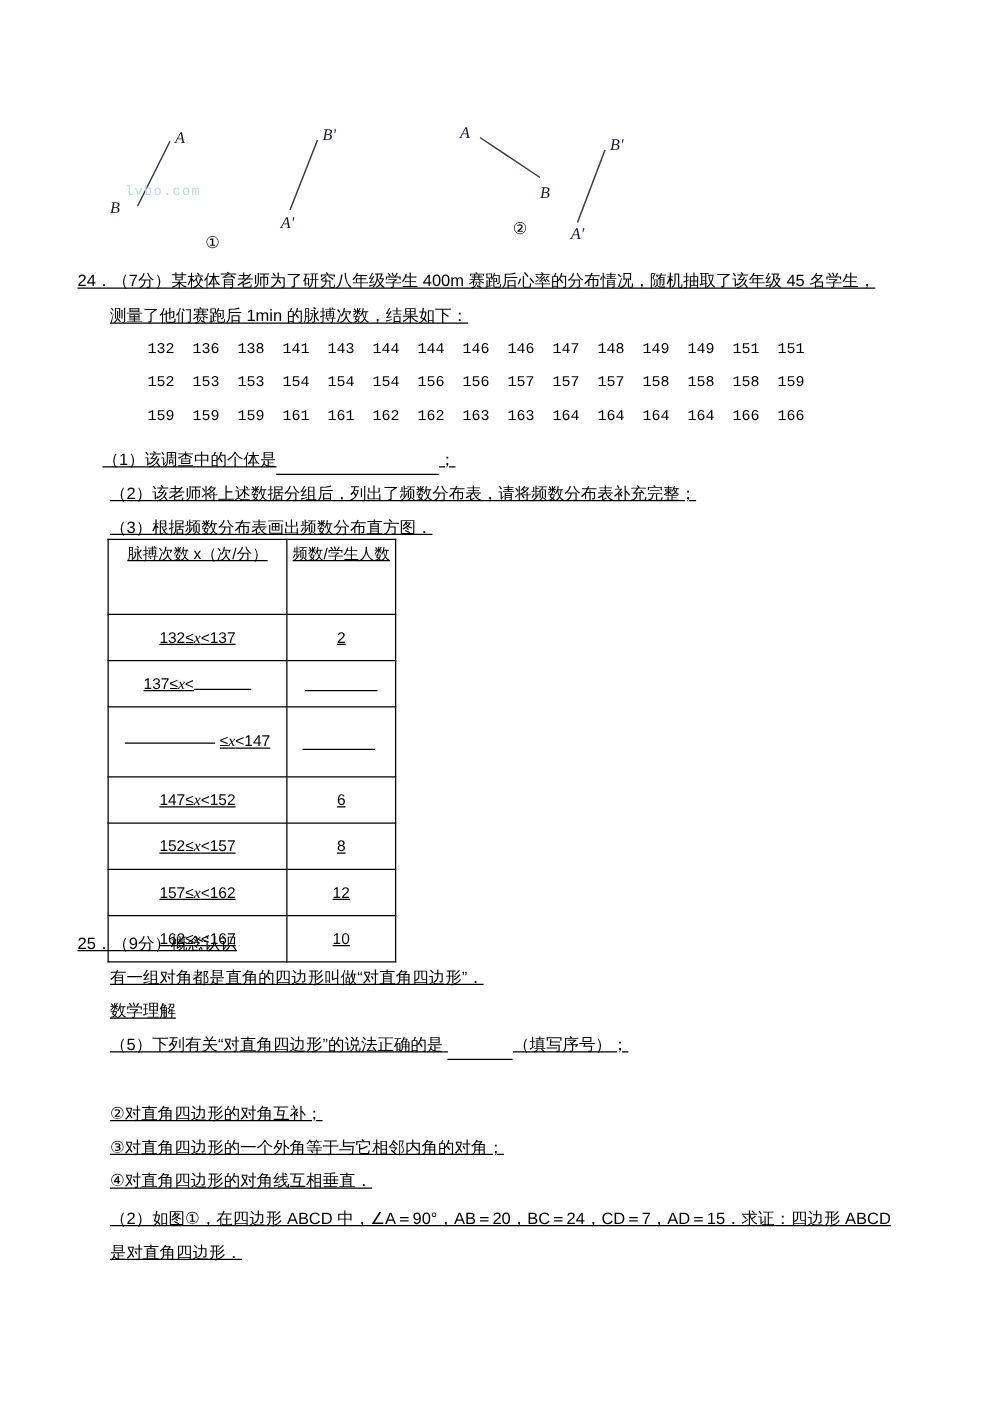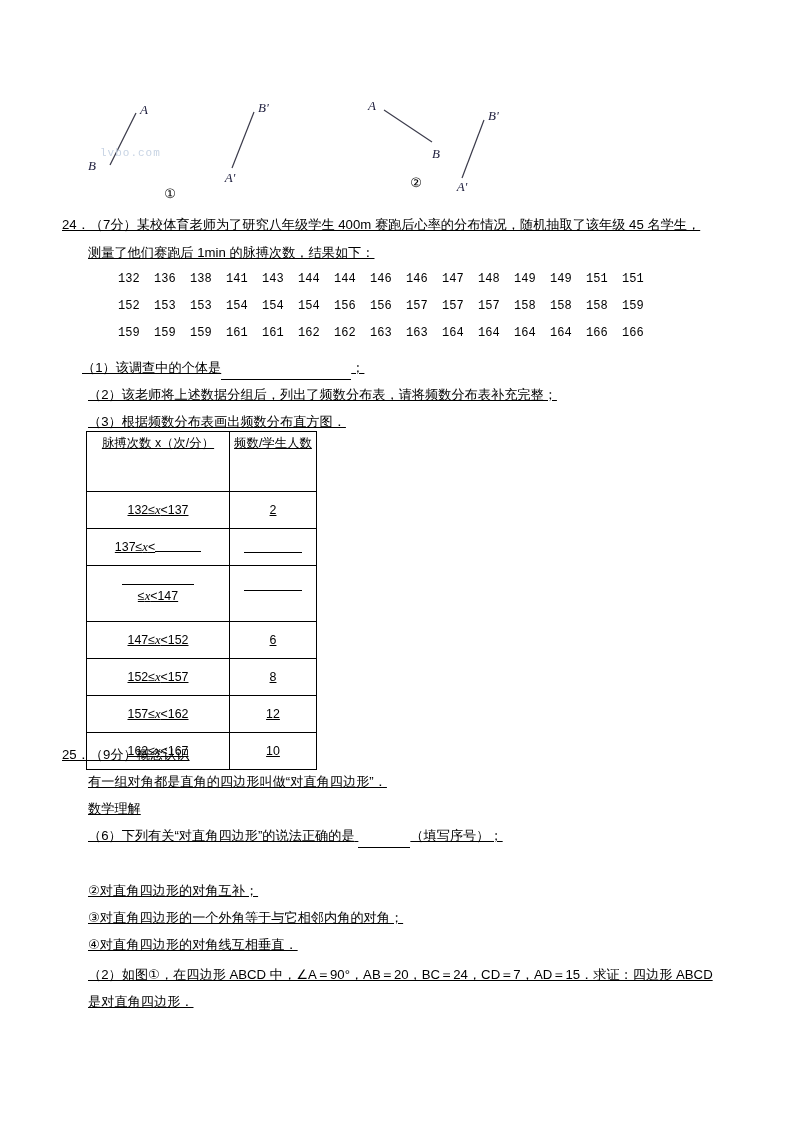--- a/index.html
+++ b/index.html
@@ -126,21 +126,21 @@
   }
   .ul-md {
     display: inline-block;
     width: 58px;
     border-bottom: 1px solid #000;
     height: 11px;
     vertical-align: -1px;
   }
   .cell-stack {
     display: flex;
-    flex-direction: column;
+    flex-direction: row;
     align-items: center;
     justify-content: center;
     height: 100%;
     gap: 4px;
   }
   .cell-stack .ul-wide {
     display: inline-block;
     width: 72px;
     border-bottom: 1px solid #000;
     height: 1px;
@@ -271,21 +271,21 @@
     </tbody>
   </table>
 
   <div class="q" style="left:62px; top:742px;">25．（9分）概念认识</div>
 
   <div class="q" style="left:88px; top:769px;">有一组对角都是直角的四边形叫做“对直角四边形”．</div>
 
   <div class="q" style="left:88px; top:796px;">数学理解</div>
 
   <div class="q" style="left:88px; top:823px;">
-    <span>（6）下列有关“对直角四边形”的说法正确的是</span>
+    <span>（5）下列有关“对直角四边形”的说法正确的是</span>
     <span class="blank-line" style="width:52px; height:14px;"></span><span>（填写序号）；</span>
   </div>
 
   <div class="q" style="left:88px; top:905px;">③对直角四边形的一个外角等于与它相邻内角的对角；</div>
   <div class="q" style="left:88px; top:878px;">②对直角四边形的对角互补；</div>
   <div class="q" style="left:88px; top:932px;">④对直角四边形的对角线互相垂直．</div>
 
   <div class="q" style="left:88px; top:962px;">（2）如图①，在四边形 ABCD 中，∠A＝90°，AB＝20，BC＝24，CD＝7，AD＝15．求证：四边形 ABCD</div>
   <div class="q" style="left:88px; top:989px;">是对直角四边形．</div>
 

